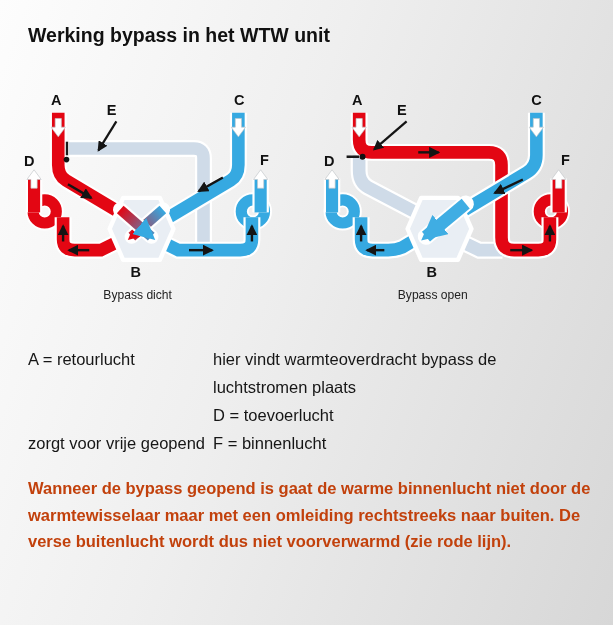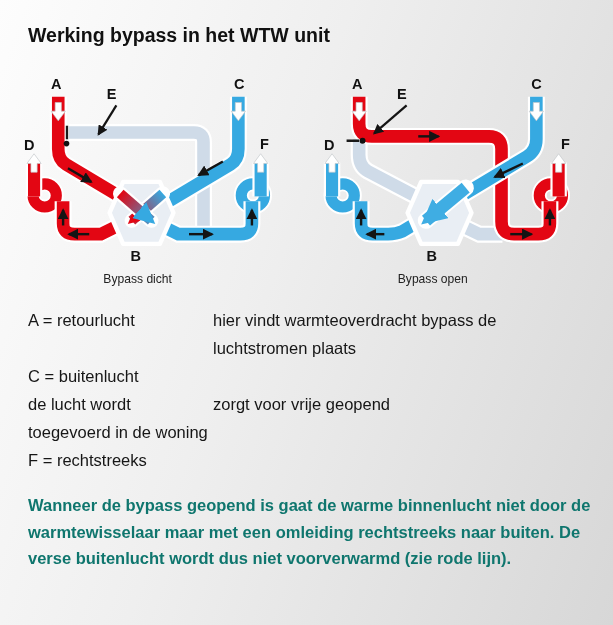--- a/index.html
+++ b/index.html
@@ -3,30 +3,30 @@
 <meta charset="utf-8">
 <style>
   html,body{margin:0;padding:0;}
   body{
     width:613px;height:625px;overflow:hidden;
     background:linear-gradient(110deg,#fdfdfd 0%,#efefef 42%,#d7d7d7 100%);
     font-family:"Liberation Sans",sans-serif;color:#1a1a1a;
     -webkit-font-smoothing:antialiased;
   }
   .page{padding:24px 20px 0 28px;box-sizing:border-box;}
-  h1{font-size:19.5px;line-height:22px;margin:0 0 12px 0;font-weight:700;color:#111;}
+  h1{font-size:19.5px;line-height:22px;margin:0 0 28px 0;font-weight:700;color:#111;}
   .diagrams{display:flex;gap:7px;margin-left:-23px;}
   .diagrams svg{display:block;}
   svg text.lbl{font:700 15px "Liberation Sans",sans-serif;fill:#111;text-anchor:middle;}
   svg text.cap{font:500 12.5px "Liberation Sans",sans-serif;fill:#222;text-anchor:middle;}
-  .legend{margin-top:8px;display:grid;grid-template-columns:185px 360px;
+  .legend{margin-top:31px;display:grid;grid-template-columns:185px 360px;
           font-size:16.5px;line-height:28px;color:#161616;}
   .legend .desc{max-width:352px;}
   .footer{margin:18px 0 0 0;font-weight:700;font-size:16.5px;line-height:26.5px;
-          width:576px;color:#0f766e;}
+          width:576px;color:#c2410c;}
 </style>
 </head>
 <body>
 
 <div class="page">
 
   <h1>Werking bypass in het WTW unit</h1>
 
   <div class="diagrams">
 
@@ -194,22 +194,21 @@
       <text class="lbl" x="27" y="91">D</text>
       <text class="lbl" x="271" y="90">F</text>
       <text class="lbl" x="133" y="206">B</text>
       <text class="cap" x="134" y="228">Bypass open</text>
     </svg>
   </div>
 
   <div class="legend">
     <div>A = retourlucht</div>
     <div class="desc">hier vindt warmteoverdracht bypass de luchtstromen plaats</div>
-    <div>C = buitenlucht</div>
     <div class="desc"></div>
-    <div class="desc">de lucht wordt toegevoerd in de woning</div>
+    <div>D = toevoerlucht</div>
     <div class="desc">zorgt voor vrije geopend</div>
-    <div>F = rechtstreeks</div>
+    <div>F = binnenlucht</div>
   </div>
 
   <p class="footer">Wanneer de bypass geopend is gaat de warme binnenlucht niet door de warmtewisselaar maar met een omleiding rechtstreeks naar buiten. De verse buitenlucht wordt dus niet voorverwarmd (zie rode lijn).</p>
 
 </div>
 
 </body></html>

